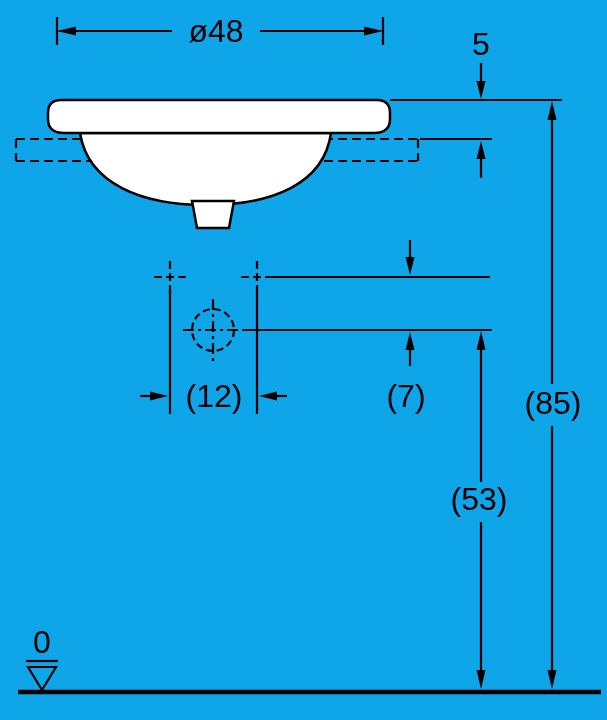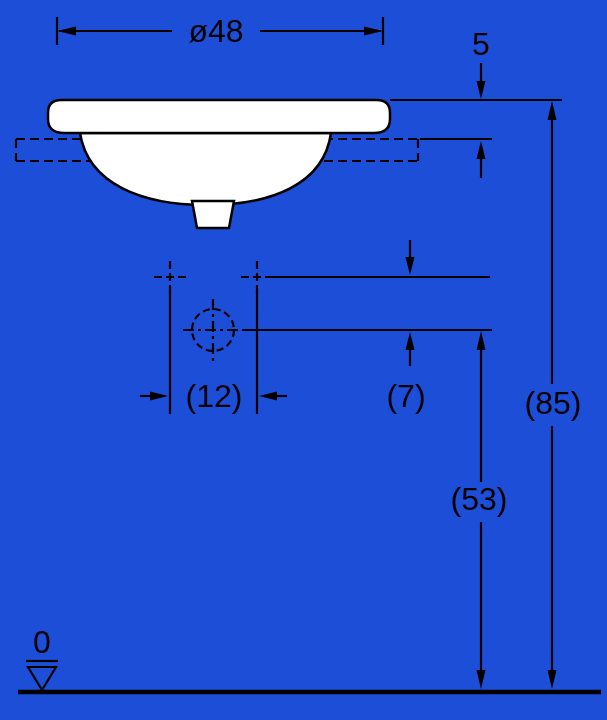--- a/index.html
+++ b/index.html
@@ -4,21 +4,21 @@
 <style>
   html, body {
     margin: 0;
     padding: 0;
     background: #ffffff;
   }
   .stage {
     position: relative;
     width: 607px;
     height: 720px;
-    background: #1d4ed8;
+    background: #0ea5e9;
     overflow: hidden;
   }
   svg { display: block; }
   .ln {
     stroke: currentColor;
     stroke-width: 2.2;
     fill: none;
     stroke-linecap: butt;
   }
   .outline {

